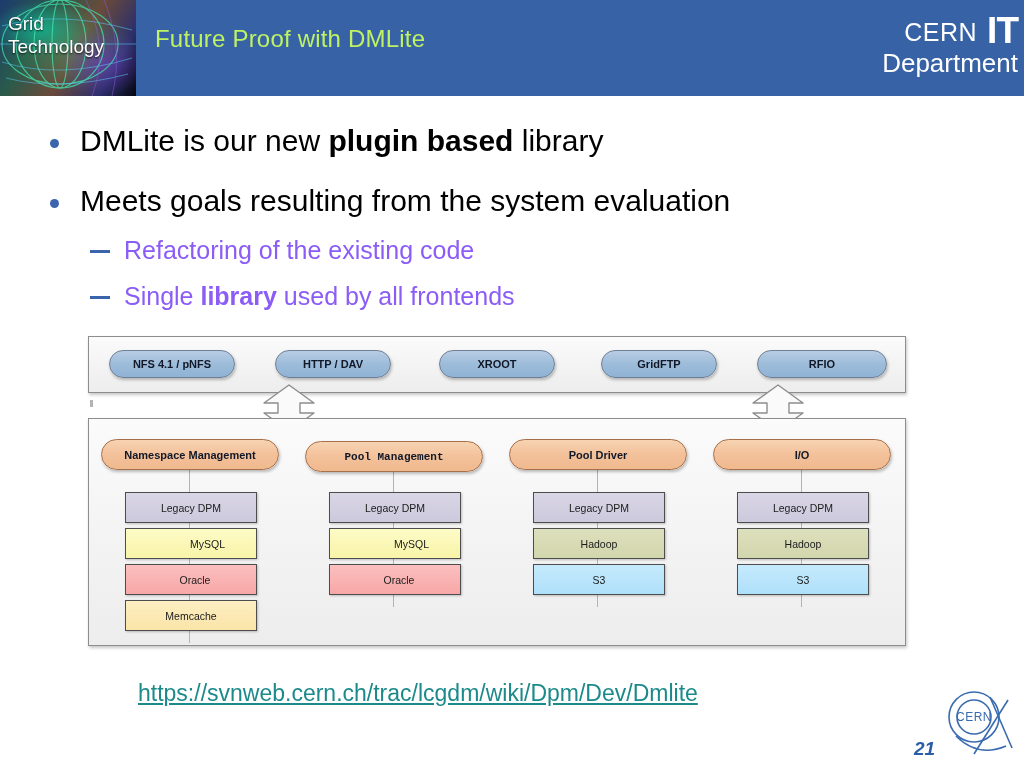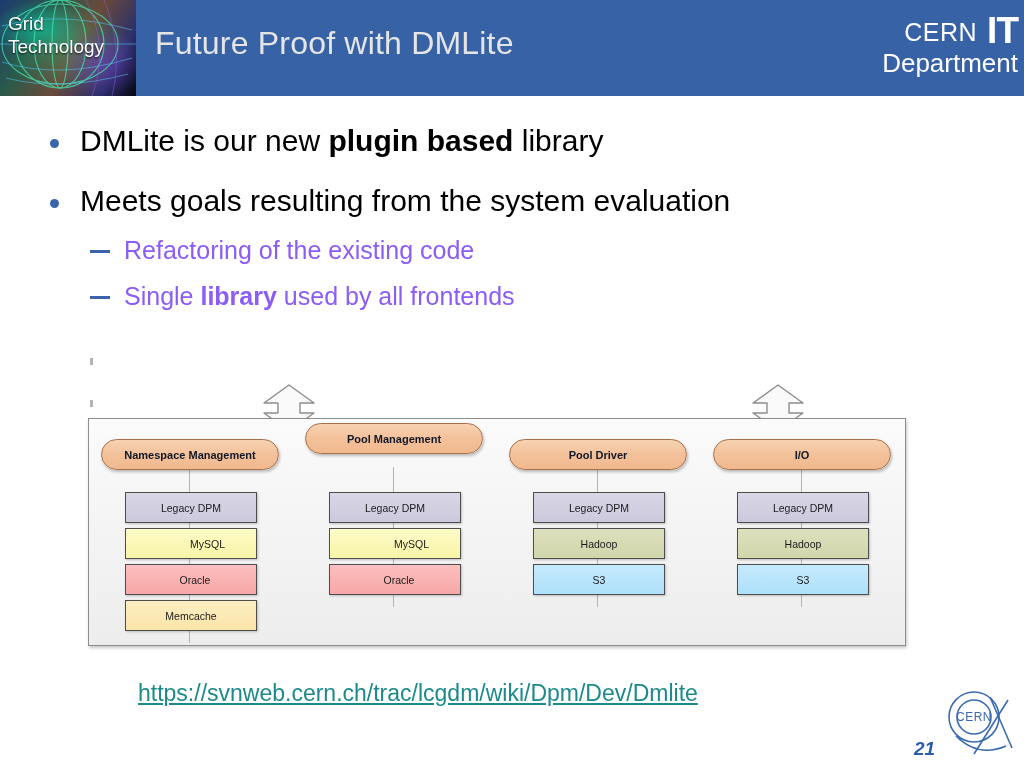--- a/index.html
+++ b/index.html
@@ -40,22 +40,22 @@
     left: 8px; top: 12px;
     color: #ffffff;
     font-size: 19px;
     line-height: 23px;
     text-shadow: 0 1px 2px rgba(0,0,0,0.8);
     width: 124px;
   }
   .header-title {
     position: absolute;
     left: 155px; top: 25px;
-    color: #e5e5e5;
-    font-size: 32px;
+    color: #bef264;
+    font-size: 24px;
     font-weight: 400;
     letter-spacing: 0.2px;
     white-space: nowrap;
   }
   .cern-it {
     position: absolute;
     right: 6px; top: 12px;
     width: 215px; height: 72px;
     color: #ffffff;
     text-align: right;
@@ -274,20 +274,27 @@
   <div class="b2">
     <span>Single </span><b>library</b><span> used by all frontends</span>
   </div>
 </div>
 
 <div class="diagram">
 
   <div class="ghost-mark" style="left:2px; top:22px; width:3px; height:7px;"></div>
   <div class="ghost-mark" style="left:2px; top:64px; width:3px; height:7px;"></div>
 
+  <div class="panel panel-top">
+    <div class="pill" style="left:20px;  top:13px; width:126px;">NFS 4.1 / pNFS</div>
+    <div class="pill" style="left:186px; top:13px; width:116px;">HTTP / DAV</div>
+    <div class="pill" style="left:350px; top:13px; width:116px;">XROOT</div>
+    <div class="pill" style="left:512px; top:13px; width:116px;">GridFTP</div>
+    <div class="pill" style="left:668px; top:13px; width:130px;">RFIO</div>
+  </div>
 
   <svg class="arrow" style="left:166px; top:47px;" width="70" height="50" viewBox="0 0 70 50">
     <polygon points="35,2 60,20 46,20 46,30 60,30 35,48 10,30 24,30 24,20 10,20" fill="#fafafa" stroke="#8d8d8d" stroke-width="1.4" stroke-linejoin="round"></polygon>
   </svg>
   <svg class="arrow" style="left:655px; top:47px;" width="70" height="50" viewBox="0 0 70 50">
     <polygon points="35,2 60,20 46,20 46,30 60,30 35,48 10,30 24,30 24,20 10,20" fill="#fafafa" stroke="#8d8d8d" stroke-width="1.4" stroke-linejoin="round"></polygon>
   </svg>
 
   <div class="panel panel-bottom">
 
@@ -295,21 +302,21 @@
     <div class="vline" style="left:304px; top:48px;  height:140px;"></div>
     <div class="vline" style="left:508px; top:48px;  height:140px;"></div>
     <div class="vline" style="left:712px; top:48px;  height:140px;"></div>
 
     <div class="pill pill-orange" style="left:12px; top:20px; width:178px;">Namespace Management</div>
     <div class="plugbox c-dpm" style="left:36px; top:73px;  width:132px;">Legacy DPM</div>
     <div class="plugbox c-mysql" style="left:36px; top:109px; width:132px;">MySQL</div>
     <div class="plugbox c-oracle" style="left:36px; top:145px; width:132px;">Oracle</div>
     <div class="plugbox c-memcache" style="left:36px; top:181px; width:132px;">Memcache</div>
 
-    <div class="pill pill-orange" style="left:216px; top:4px; width:178px;">Pool Management</div>
+    <div class="pill pill-orange" style="left:216px; top:22px; width:178px;font-family:Liberation Mono, monospace;">Pool Management</div>
     <div class="plugbox c-dpm" style="left:240px; top:73px;  width:132px;">Legacy DPM</div>
     <div class="plugbox c-mysql" style="left:240px; top:109px; width:132px;">MySQL</div>
     <div class="plugbox c-oracle" style="left:240px; top:145px; width:132px;">Oracle</div>
 
     <div class="pill pill-orange" style="left:420px; top:20px; width:178px;">Pool Driver</div>
     <div class="plugbox c-dpm" style="left:444px; top:73px;  width:132px;">Legacy DPM</div>
     <div class="plugbox c-hadoop" style="left:444px; top:109px; width:132px;">Hadoop</div>
     <div class="plugbox c-s3" style="left:444px; top:145px; width:132px;">S3</div>
 
     <div class="pill pill-orange" style="left:624px; top:20px; width:178px;">I/O</div>

